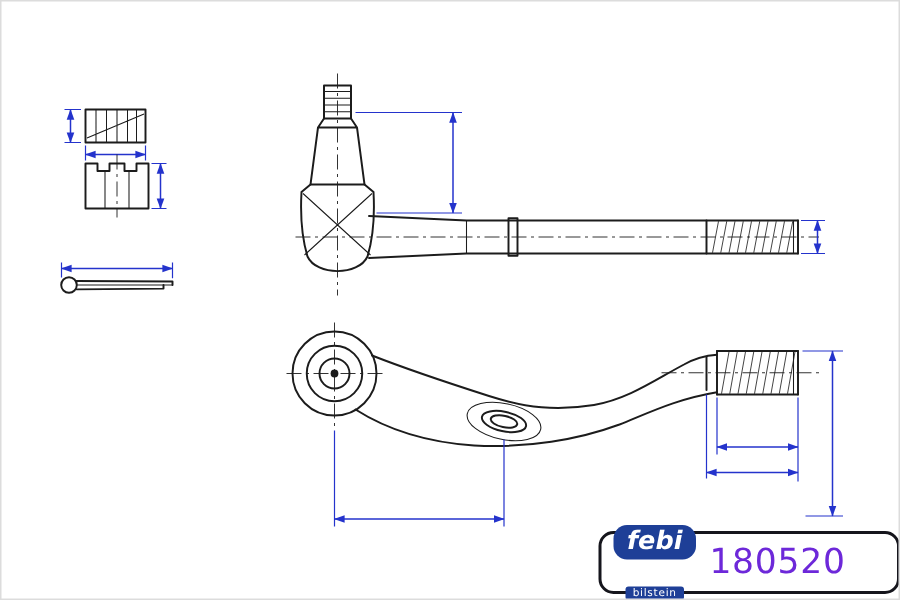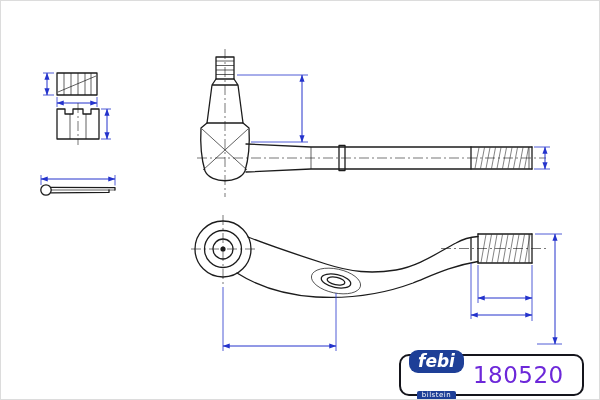--- a/index.html
+++ b/index.html
@@ -11,21 +11,21 @@
   svg{position:absolute;left:0;top:0;}
   
   .pl {fill:none;stroke:#1c1c1c;stroke-width:1.3;stroke-linejoin:round;stroke-linecap:round;}
   .pl2{fill:none;stroke:#1c1c1c;stroke-width:0.7;}
   .hl {fill:none;stroke:#1c1c1c;stroke-width:0.55;}
   .cl {fill:none;stroke:#1c1c1c;stroke-width:0.6;stroke-dasharray:10 3 2 3;}
   .dl {fill:none;stroke:#2433cc;stroke-width:1;}
   .dle{fill:none;stroke:#2433cc;stroke-width:0.8;}
   
   .badge{
-    position:absolute;left:398px;top:353px;width:185px;height:42px;
+    position:absolute;left:398px;top:353px;width:201px;height:42px;
     border:2px solid #15151c;border-radius:10px;background:#fff;
     display:flex;align-items:center;gap:9px;padding:2px 8px;box-sizing:border-box;
   }
   .febi-logo{display:flex;flex-direction:column;align-items:center;}
   .febi-oval{
     background:#1e3f97;color:#fff;font-style:italic;font-weight:bold;
     font-size:17px;line-height:22px;padding:0 9px 1px;border-radius:9px;
   }
   .bilstein-bar{
     background:#1e3f97;color:#fff;font-size:7px;line-height:9px;

